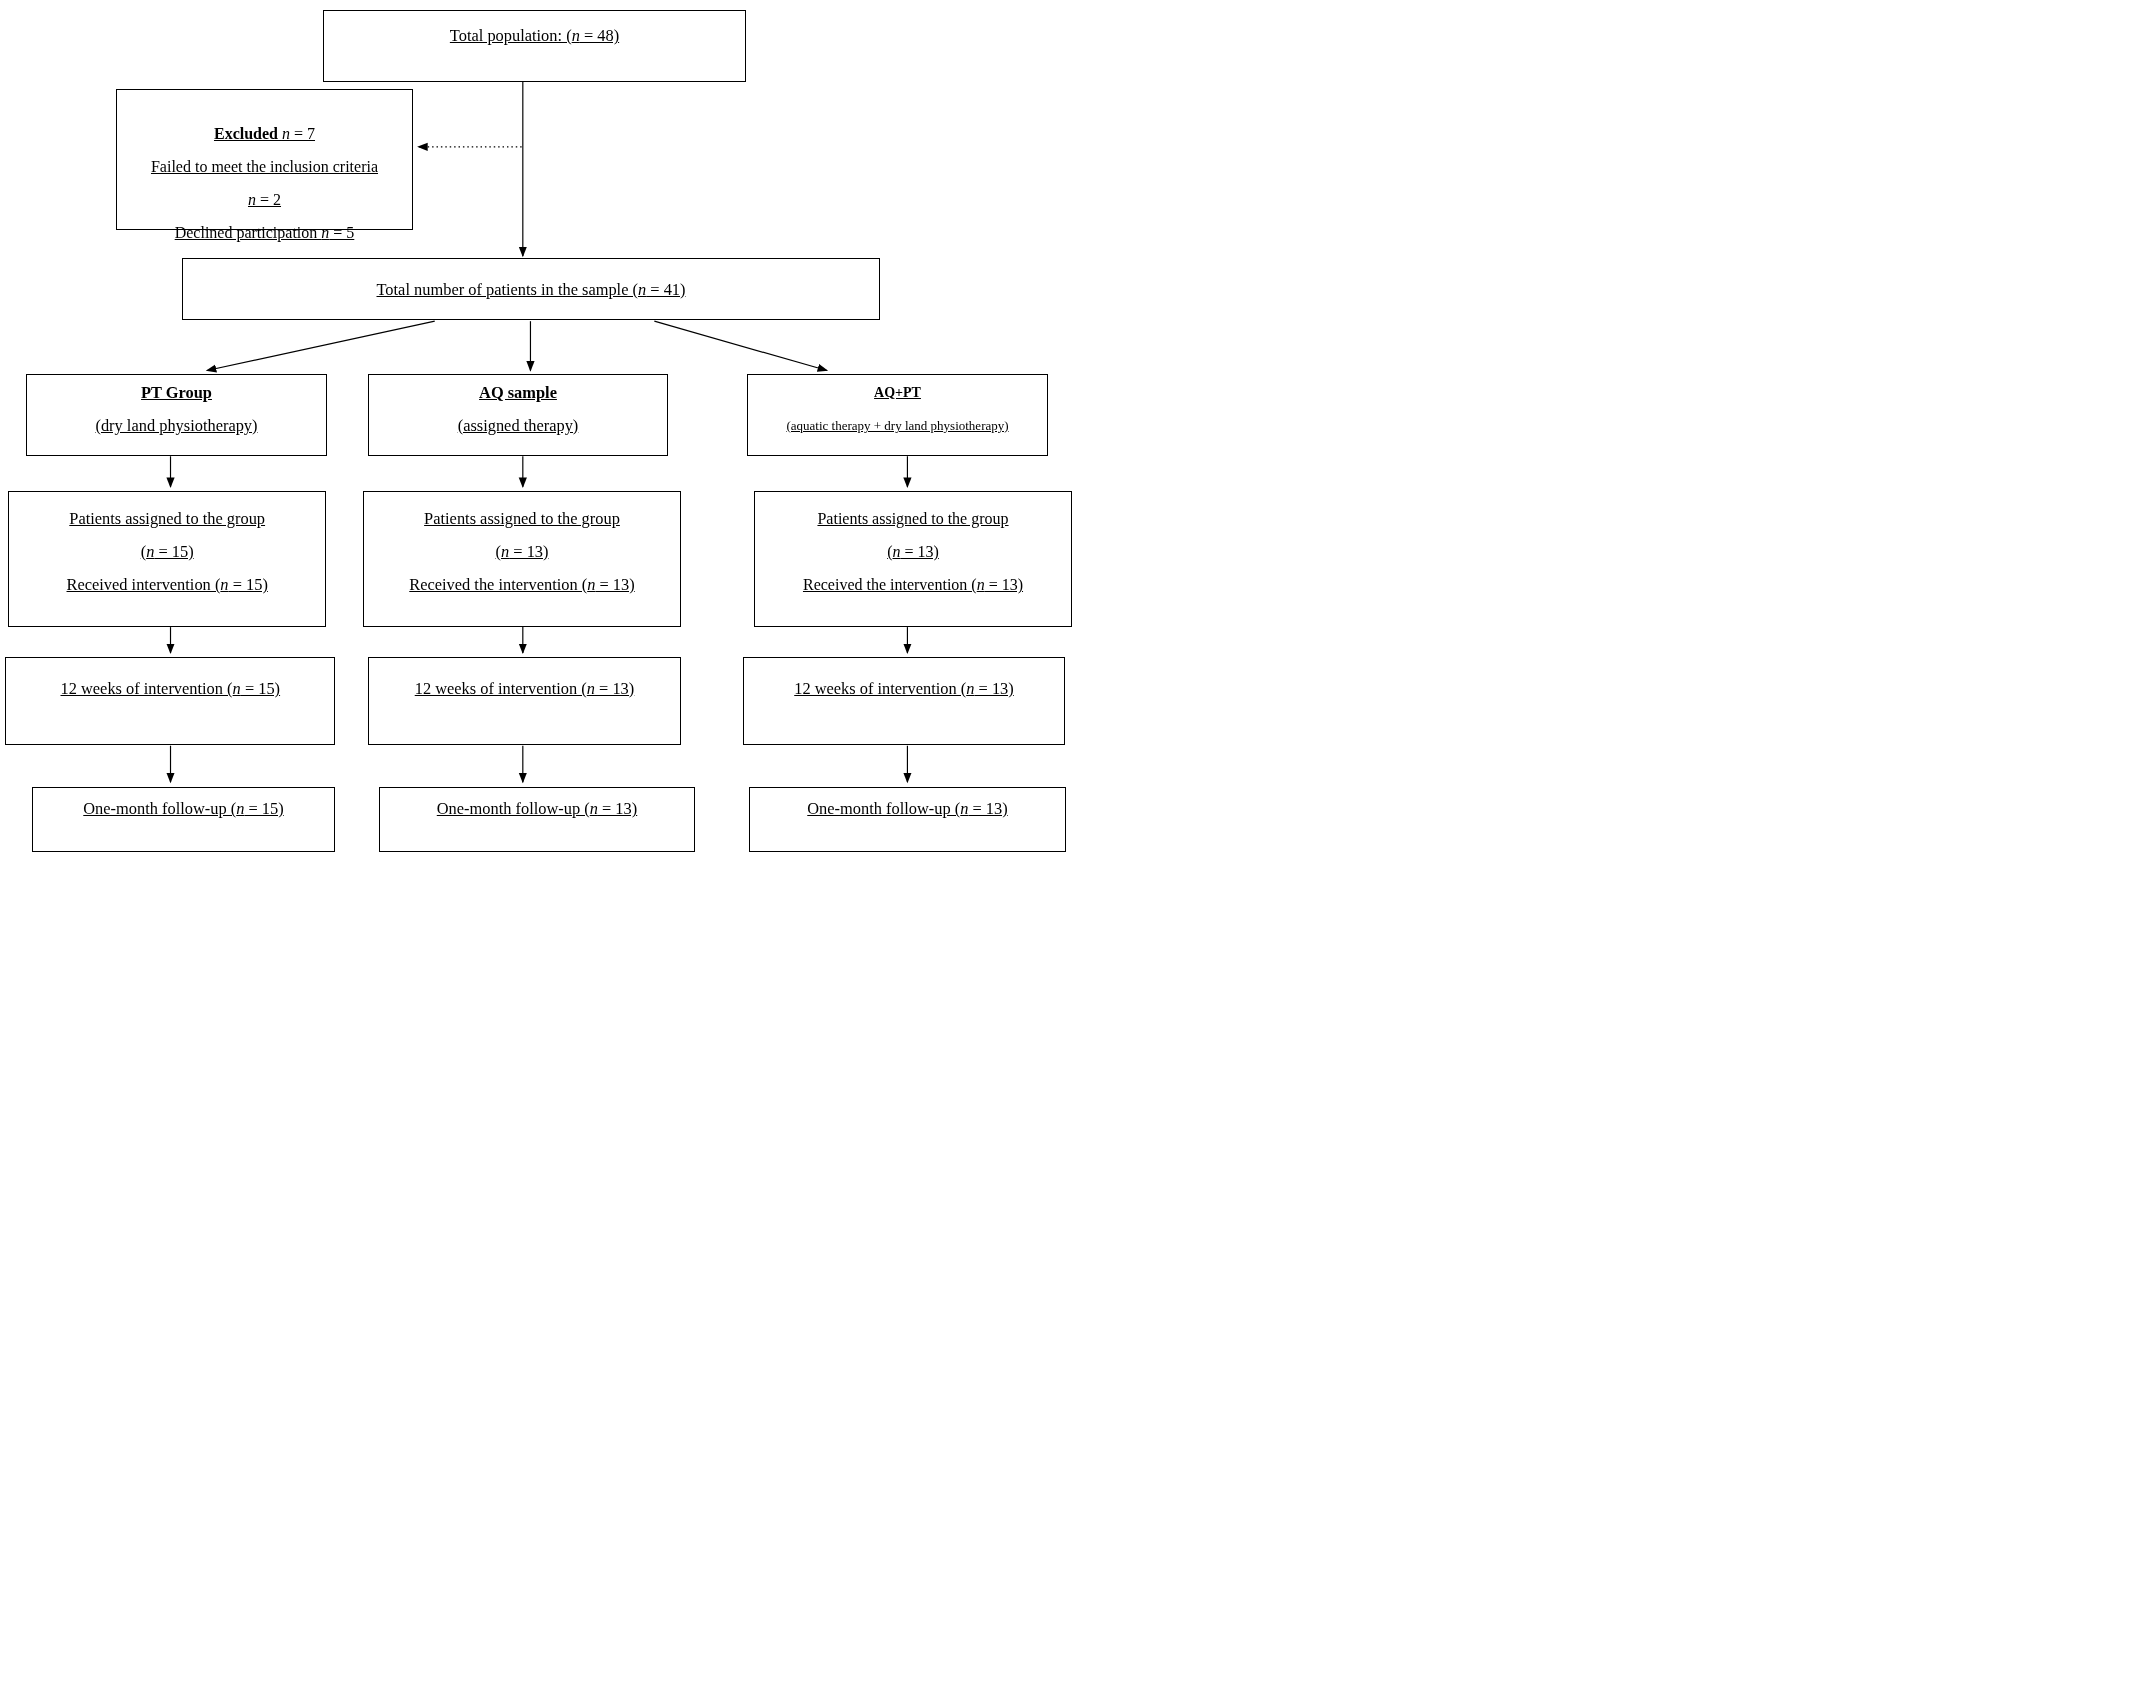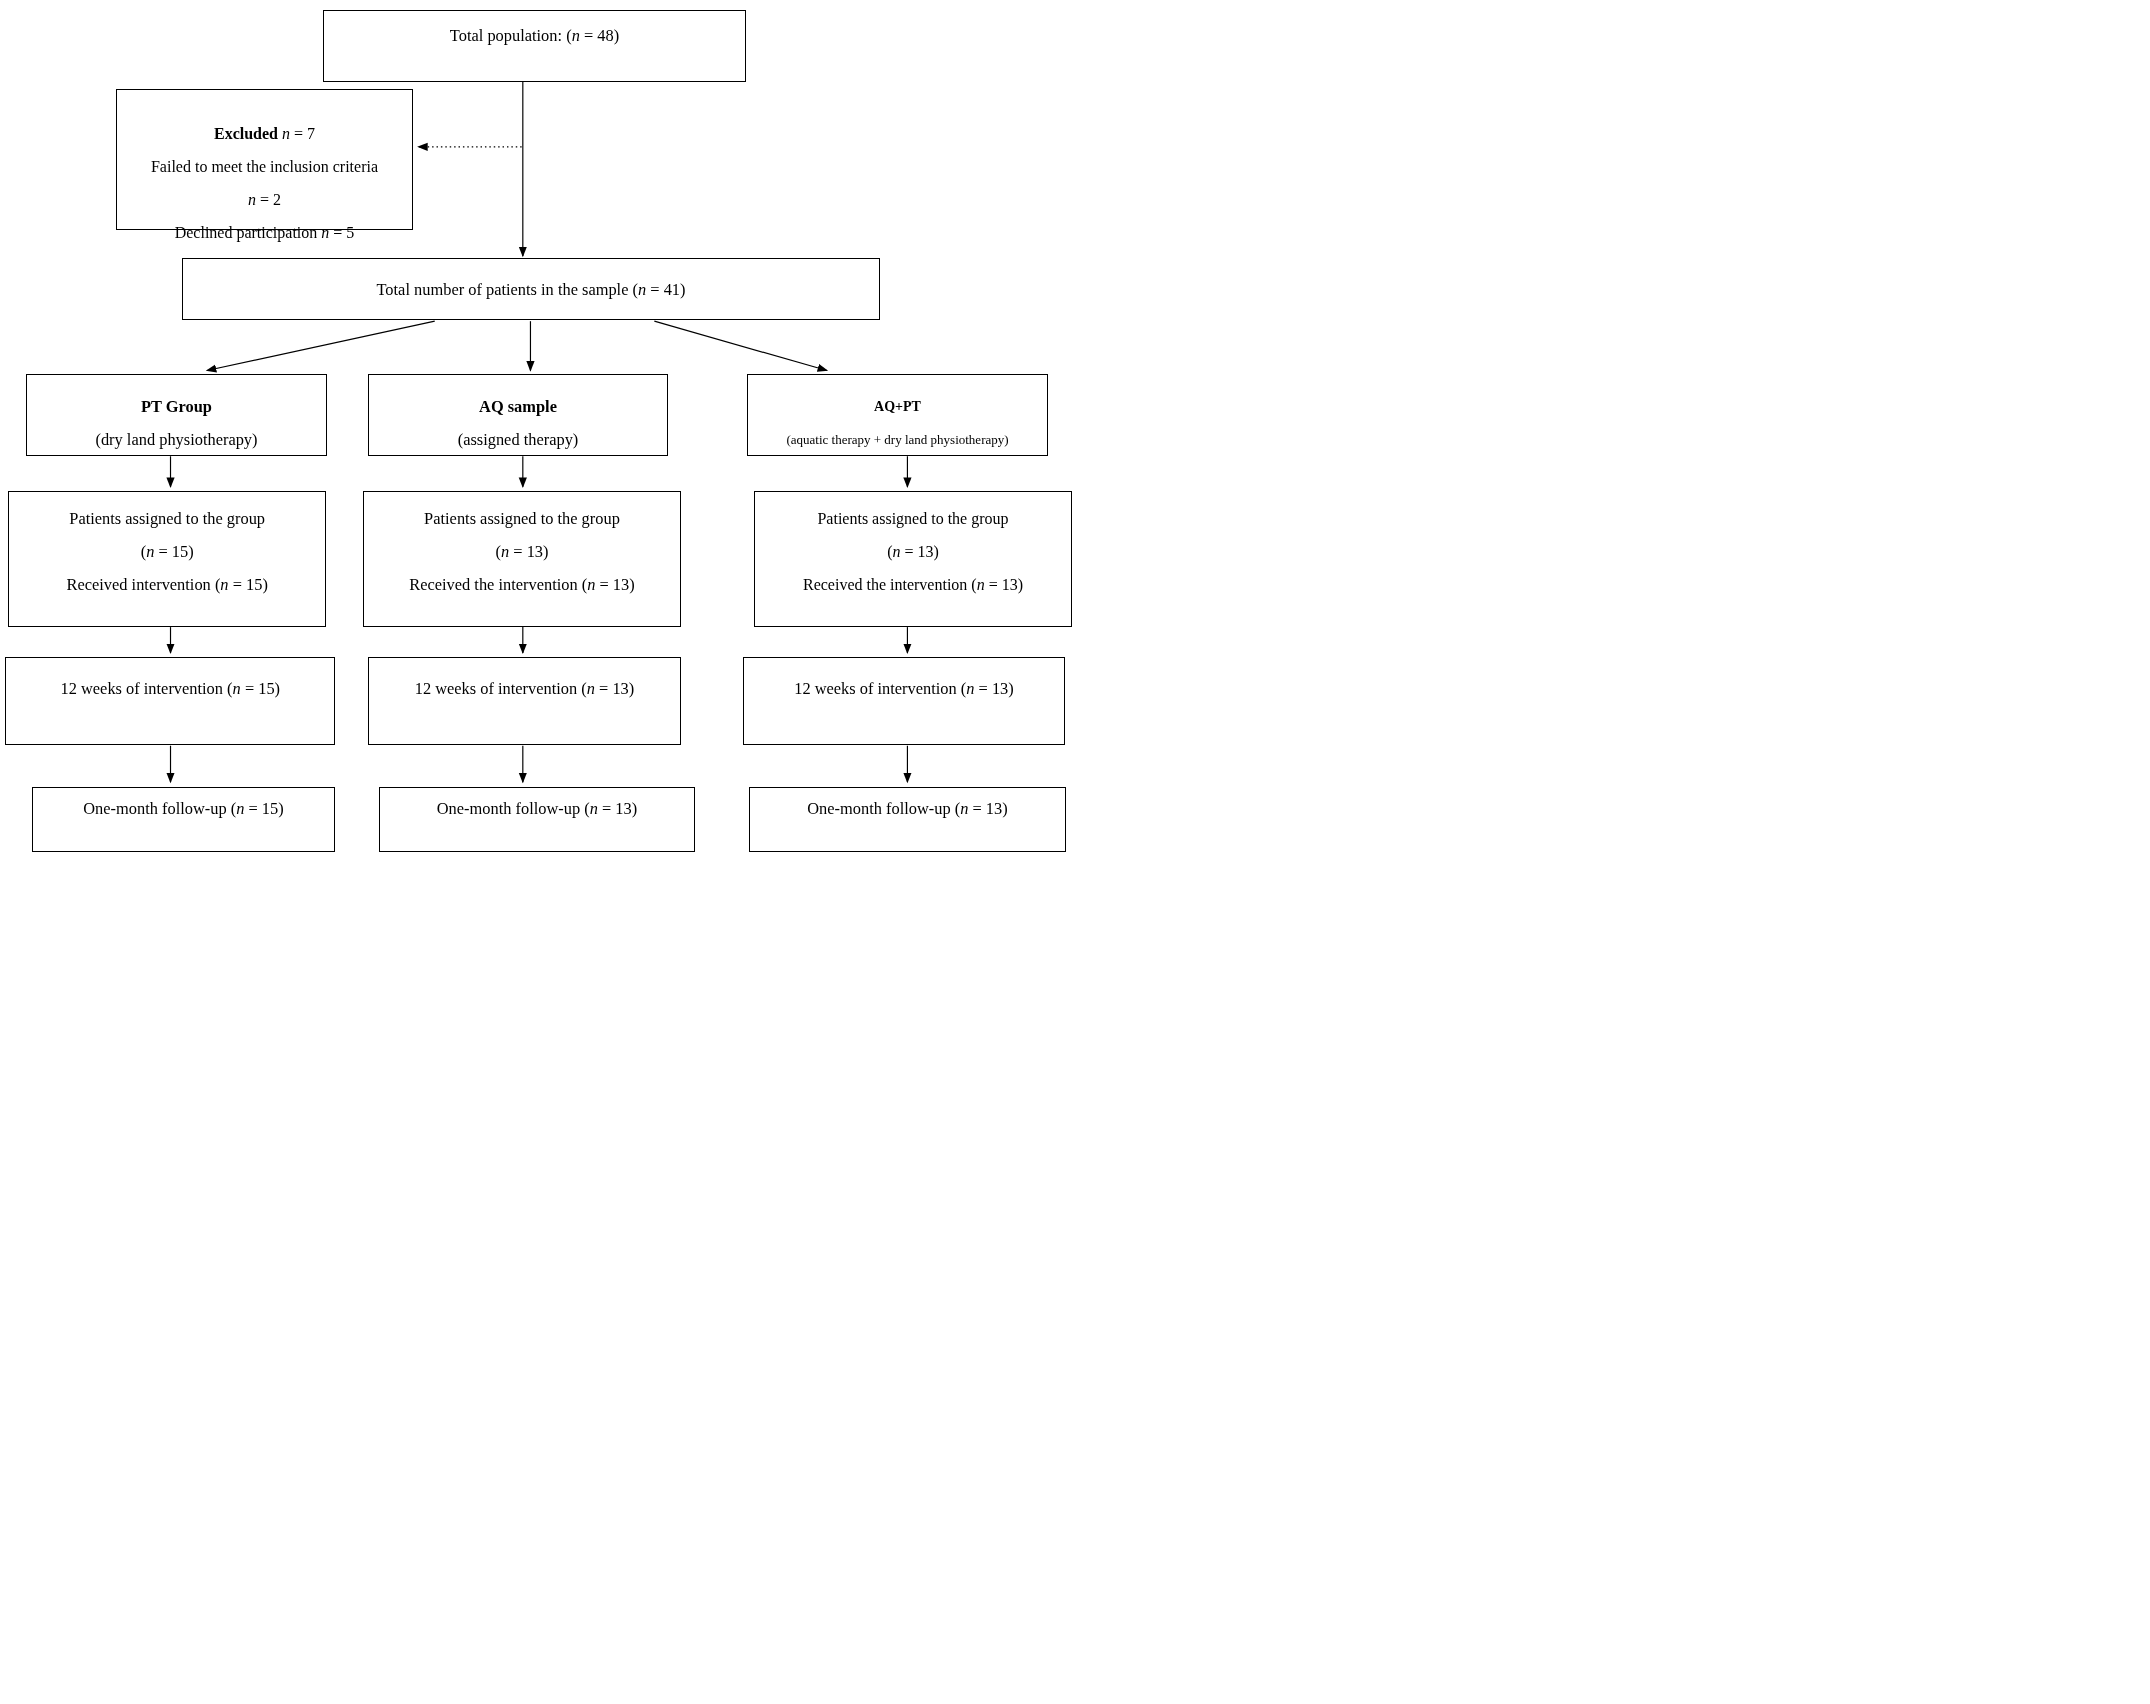--- a/index.html
+++ b/index.html
@@ -5,29 +5,29 @@
   html,body{margin:0;padding:0;background:#ffffff;}
   .page{
     position:relative;width:1075px;height:852px;background:#ffffff;
     font-family:"Liberation Serif","DejaVu Serif",serif;color:#000000;
     overflow:hidden;
   }
   .connector-layer{position:absolute;left:0;top:0;pointer-events:none;}
   .connector-layer line{stroke:#000000;stroke-width:2;}
   .box{
     position:absolute;border:1.8px solid #000000;background:#ffffff;
-    box-sizing:border-box;text-align:center;font-size:16.4px;line-height:33px;
+    box-sizing:border-box;text-align:center;font-size:16.4px;line-height:33px;text-decoration:underline;
   }
   .it{font-style:italic;}
   .b{font-weight:bold;}
   .g-title{font-weight:bold;}
   #box-top{left:323px;top:10px;width:423px;height:72px;padding-top:8.2px;}
   #box-excluded{left:116px;top:89px;width:297px;height:141px;padding-top:27px;line-height:33px;font-size:16px;}
   #box-sample{left:182px;top:258px;width:698px;height:62px;padding-top:14px;}
-  .group-box{top:374px;height:82px;padding-top:15px;}
+  .group-box{top:374px;height:82px;padding-top:1px;}
   #box-g1{left:26px;width:301px;}
   #box-g2{left:368px;width:300px;}
   #box-g3{left:747px;width:301px;}
   #box-g3 .g-title{font-size:14px;}
   #box-g3 .g-sub{font-size:13px;}
   .assigned-box{top:491px;height:136px;padding-top:10px;line-height:33px;}
   #box-a1{left:8.2px;width:318px;}
   #box-a2{left:363px;width:318px;}
   #box-a3{left:754px;width:318px;font-size:16px;}
   .weeks-box{top:657px;height:88px;padding-top:14px;}

